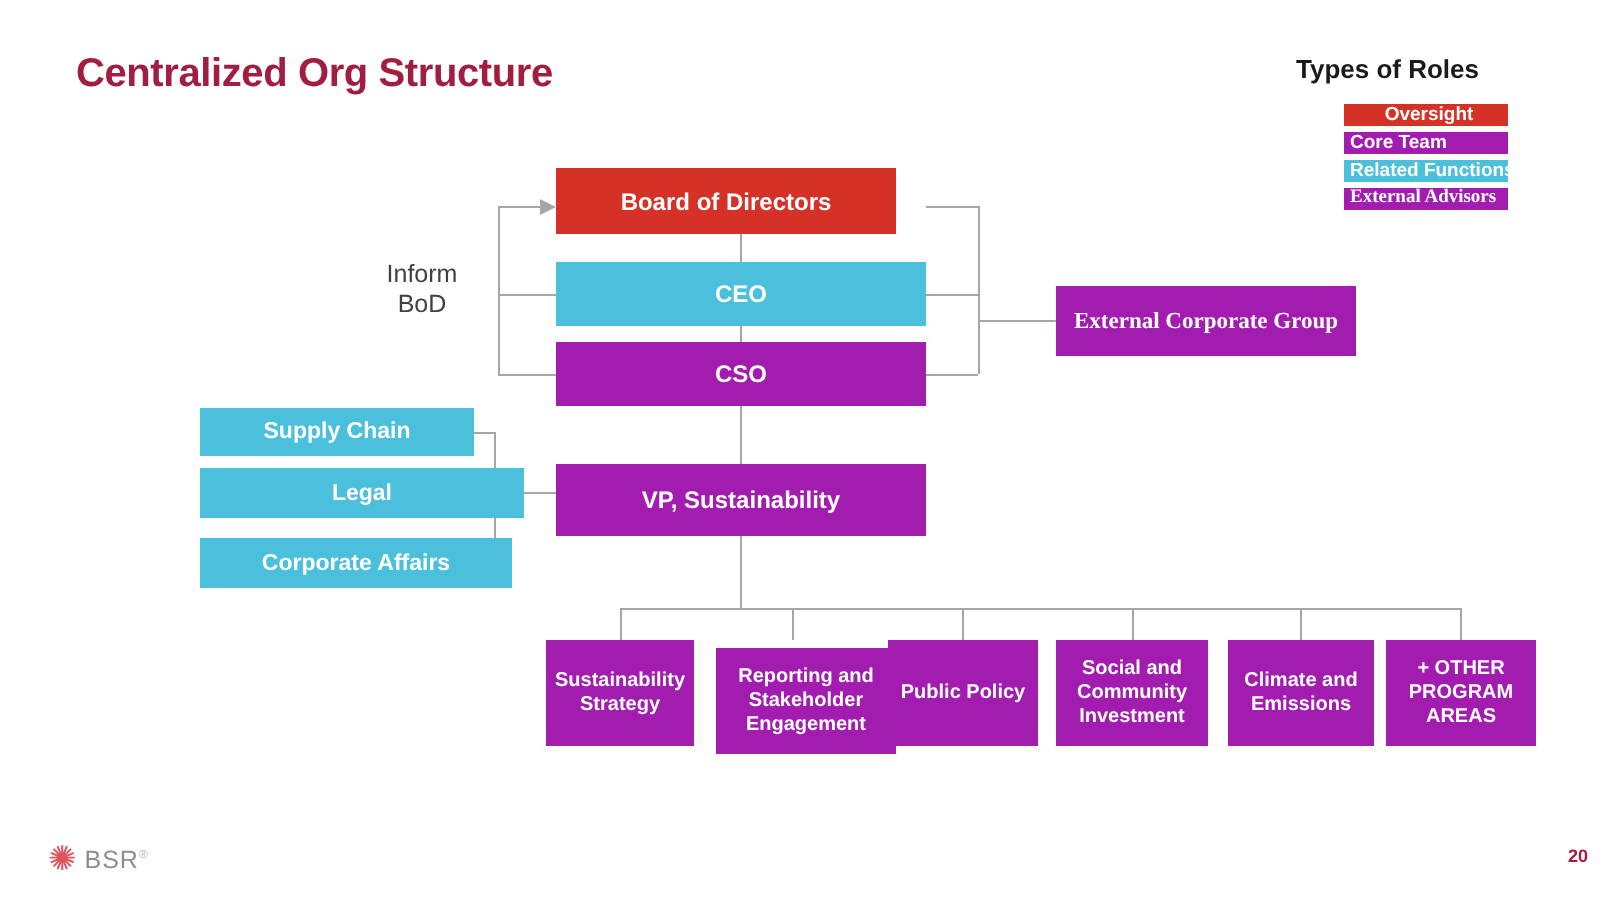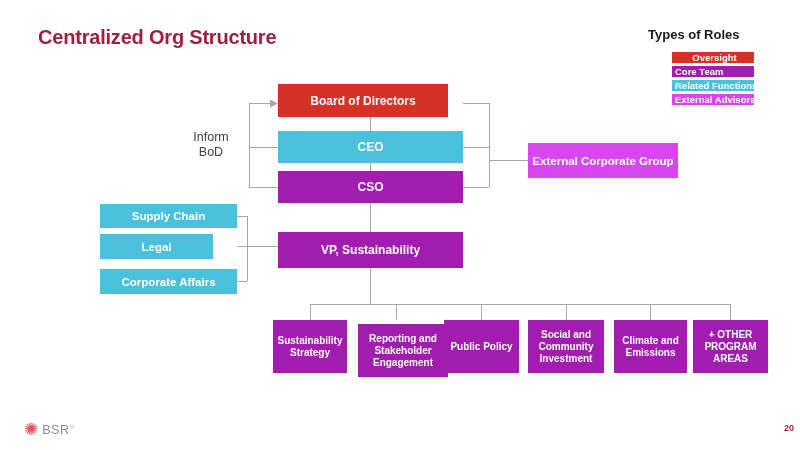--- a/index.html
+++ b/index.html
@@ -20,21 +20,21 @@
     padding-left:3px;box-sizing:border-box;white-space:nowrap;overflow:hidden;
   }
   
   .node{
     position:absolute;display:flex;align-items:center;justify-content:center;
     color:#ffffff;font-weight:bold;text-align:center;box-sizing:border-box;
   }
   .c-red{background:#d63127;text-align:center;}
   .c-cyan{background:#4bc0dd;}
   .c-green{background:#a21caf;}
-  .c-yellow{background:#d946ef;}
+  .c-yellow{background:#a21caf;font-family:Liberation Serif, serif;}
   .f12{font-size:12px;}
   .f11{font-size:11.5px;}
   .f10{font-size:10px;line-height:12px;padding:2px;}
   .inform{
     position:absolute;left:180px;top:130px;width:62px;
     font-size:12.5px;color:#404040;text-align:center;line-height:15px;
   }
   .connectors{position:absolute;left:0;top:0;z-index:0;}
   .node,.inform,.legend{z-index:1;}
   .footer-logo{
@@ -83,22 +83,22 @@
     <div>Inform</div>
     <div>BoD</div>
   </div>
 
   <div class="node c-red f12" style="left:278px;top:84px;width:170px;height:33px;">Board of Directors</div>
   <div class="node c-cyan f12" style="left:278px;top:131px;width:185px;height:32px;">CEO</div>
   <div class="node c-green f12" style="left:278px;top:171px;width:185px;height:32px;">CSO</div>
   <div class="node c-yellow f11" style="left:528px;top:143px;width:150px;height:35px;">External Corporate Group</div>
 
   <div class="node c-cyan f11" style="left:100px;top:204px;width:137px;height:24px;">Supply Chain</div>
-  <div class="node c-cyan f11" style="left:100px;top:234px;width:113px;height:25px;">Legal</div>
-  <div class="node c-cyan f11" style="left:100px;top:269px;width:137px;height:25px;">Corporate Affairs</div>
+  <div class="node c-cyan f11" style="left:100px;top:234px;width:162px;height:25px;">Legal</div>
+  <div class="node c-cyan f11" style="left:100px;top:269px;width:156px;height:25px;">Corporate Affairs</div>
 
   <div class="node c-green f12" style="left:278px;top:232px;width:185px;height:36px;">VP, Sustainability</div>
 
   <div class="node c-green f10" style="left:273px;top:320px;width:74px;height:53px;">Sustainability Strategy</div>
   <div class="node c-green f10" style="left:358px;top:324px;width:90px;height:53px;">Reporting and Stakeholder Engagement</div>
   <div class="node c-green f10" style="left:444px;top:320px;width:75px;height:53px;">Public Policy</div>
   <div class="node c-green f10" style="left:528px;top:320px;width:76px;height:53px;">Social and Community Investment</div>
   <div class="node c-green f10" style="left:614px;top:320px;width:73px;height:53px;">Climate and Emissions</div>
   <div class="node c-green f10" style="left:693px;top:320px;width:75px;height:53px;">+ OTHER PROGRAM AREAS</div>
 

